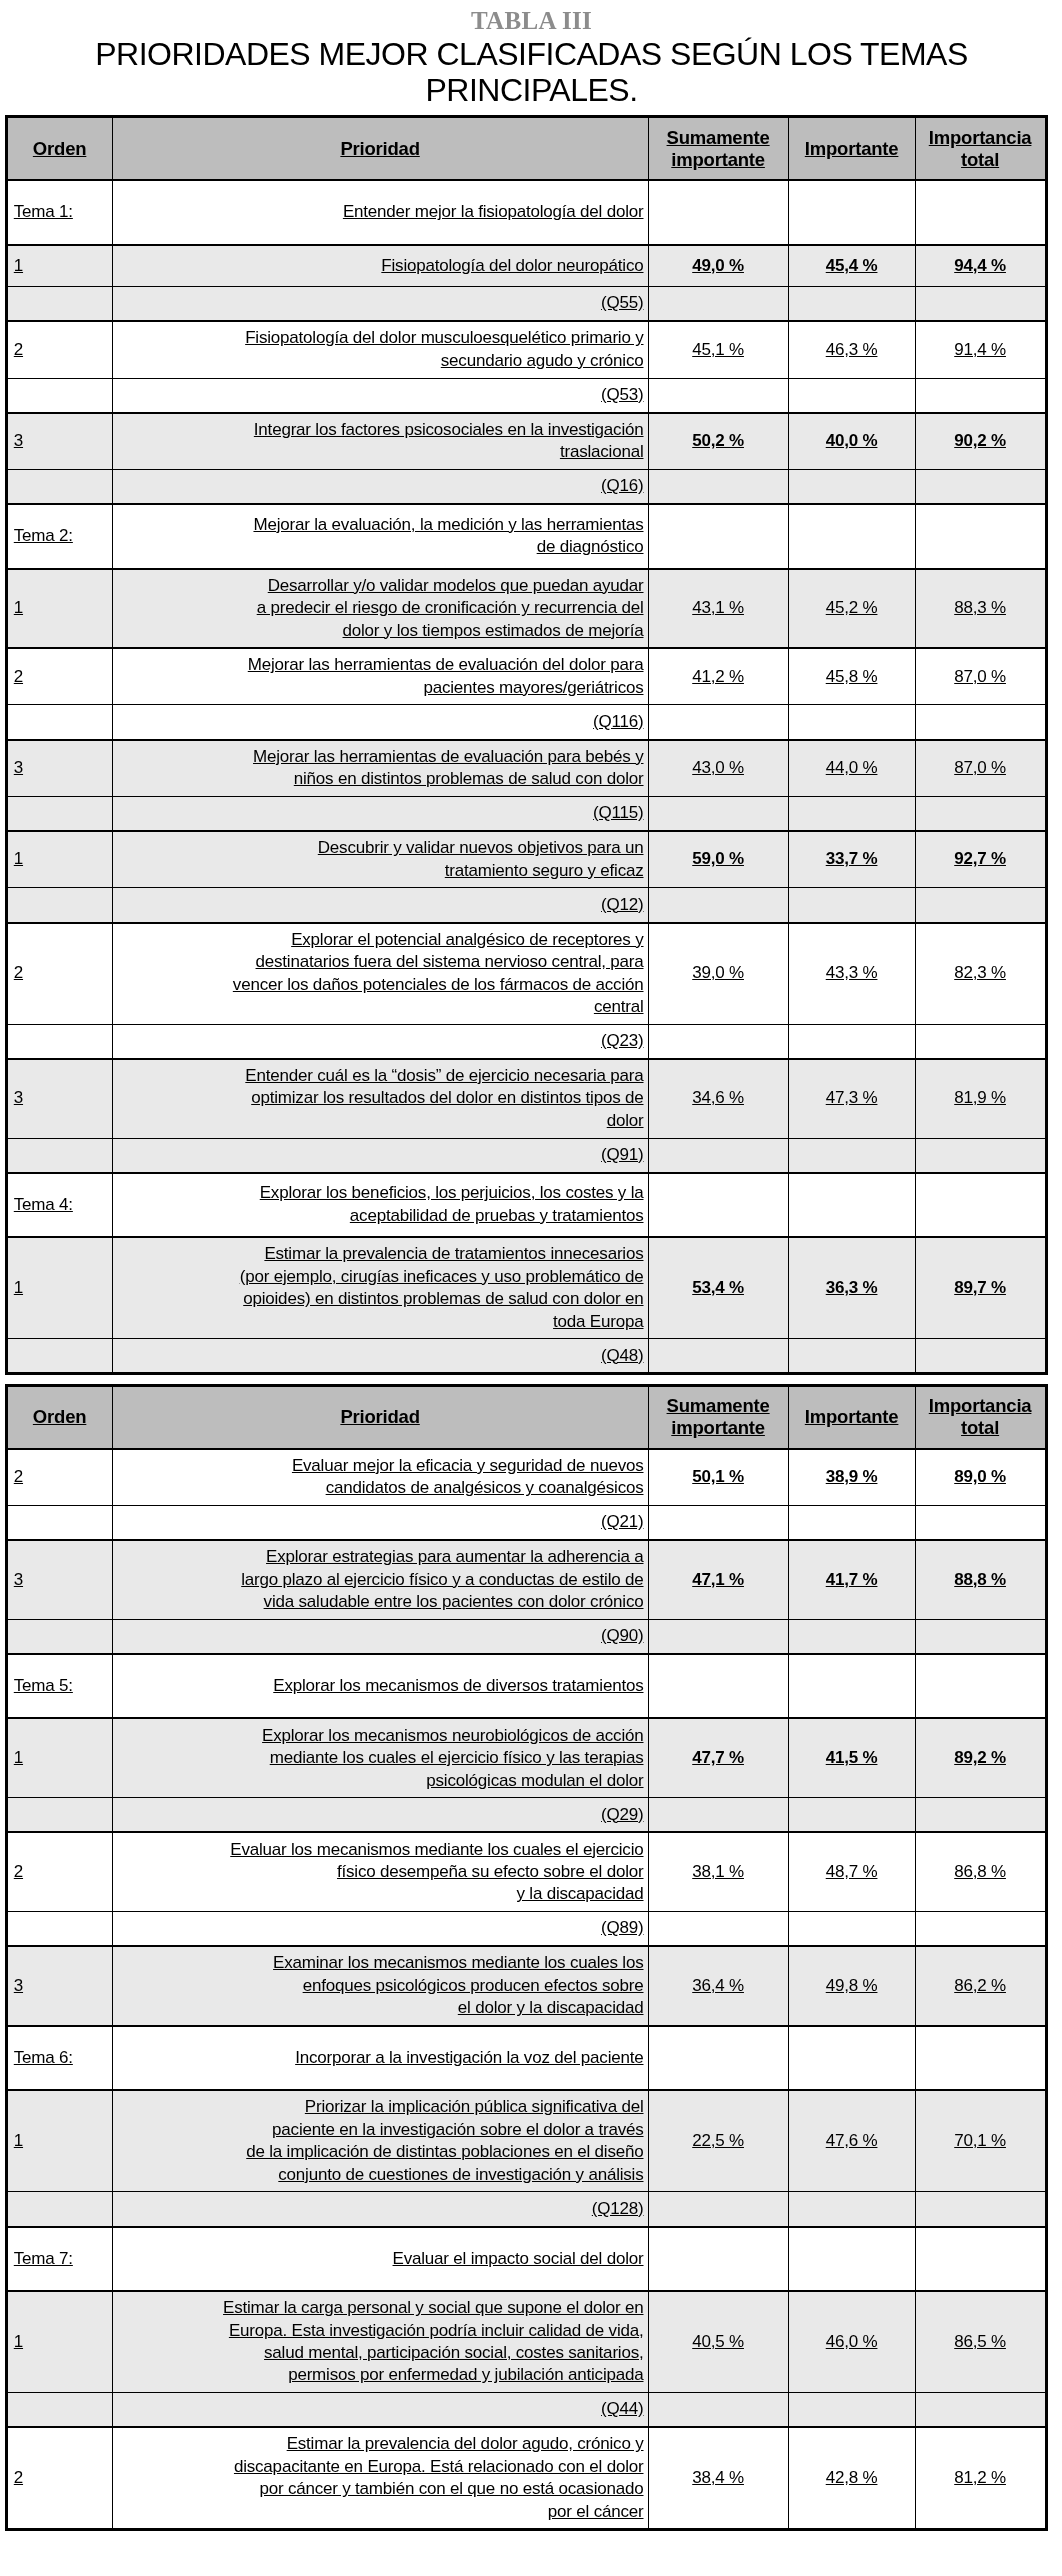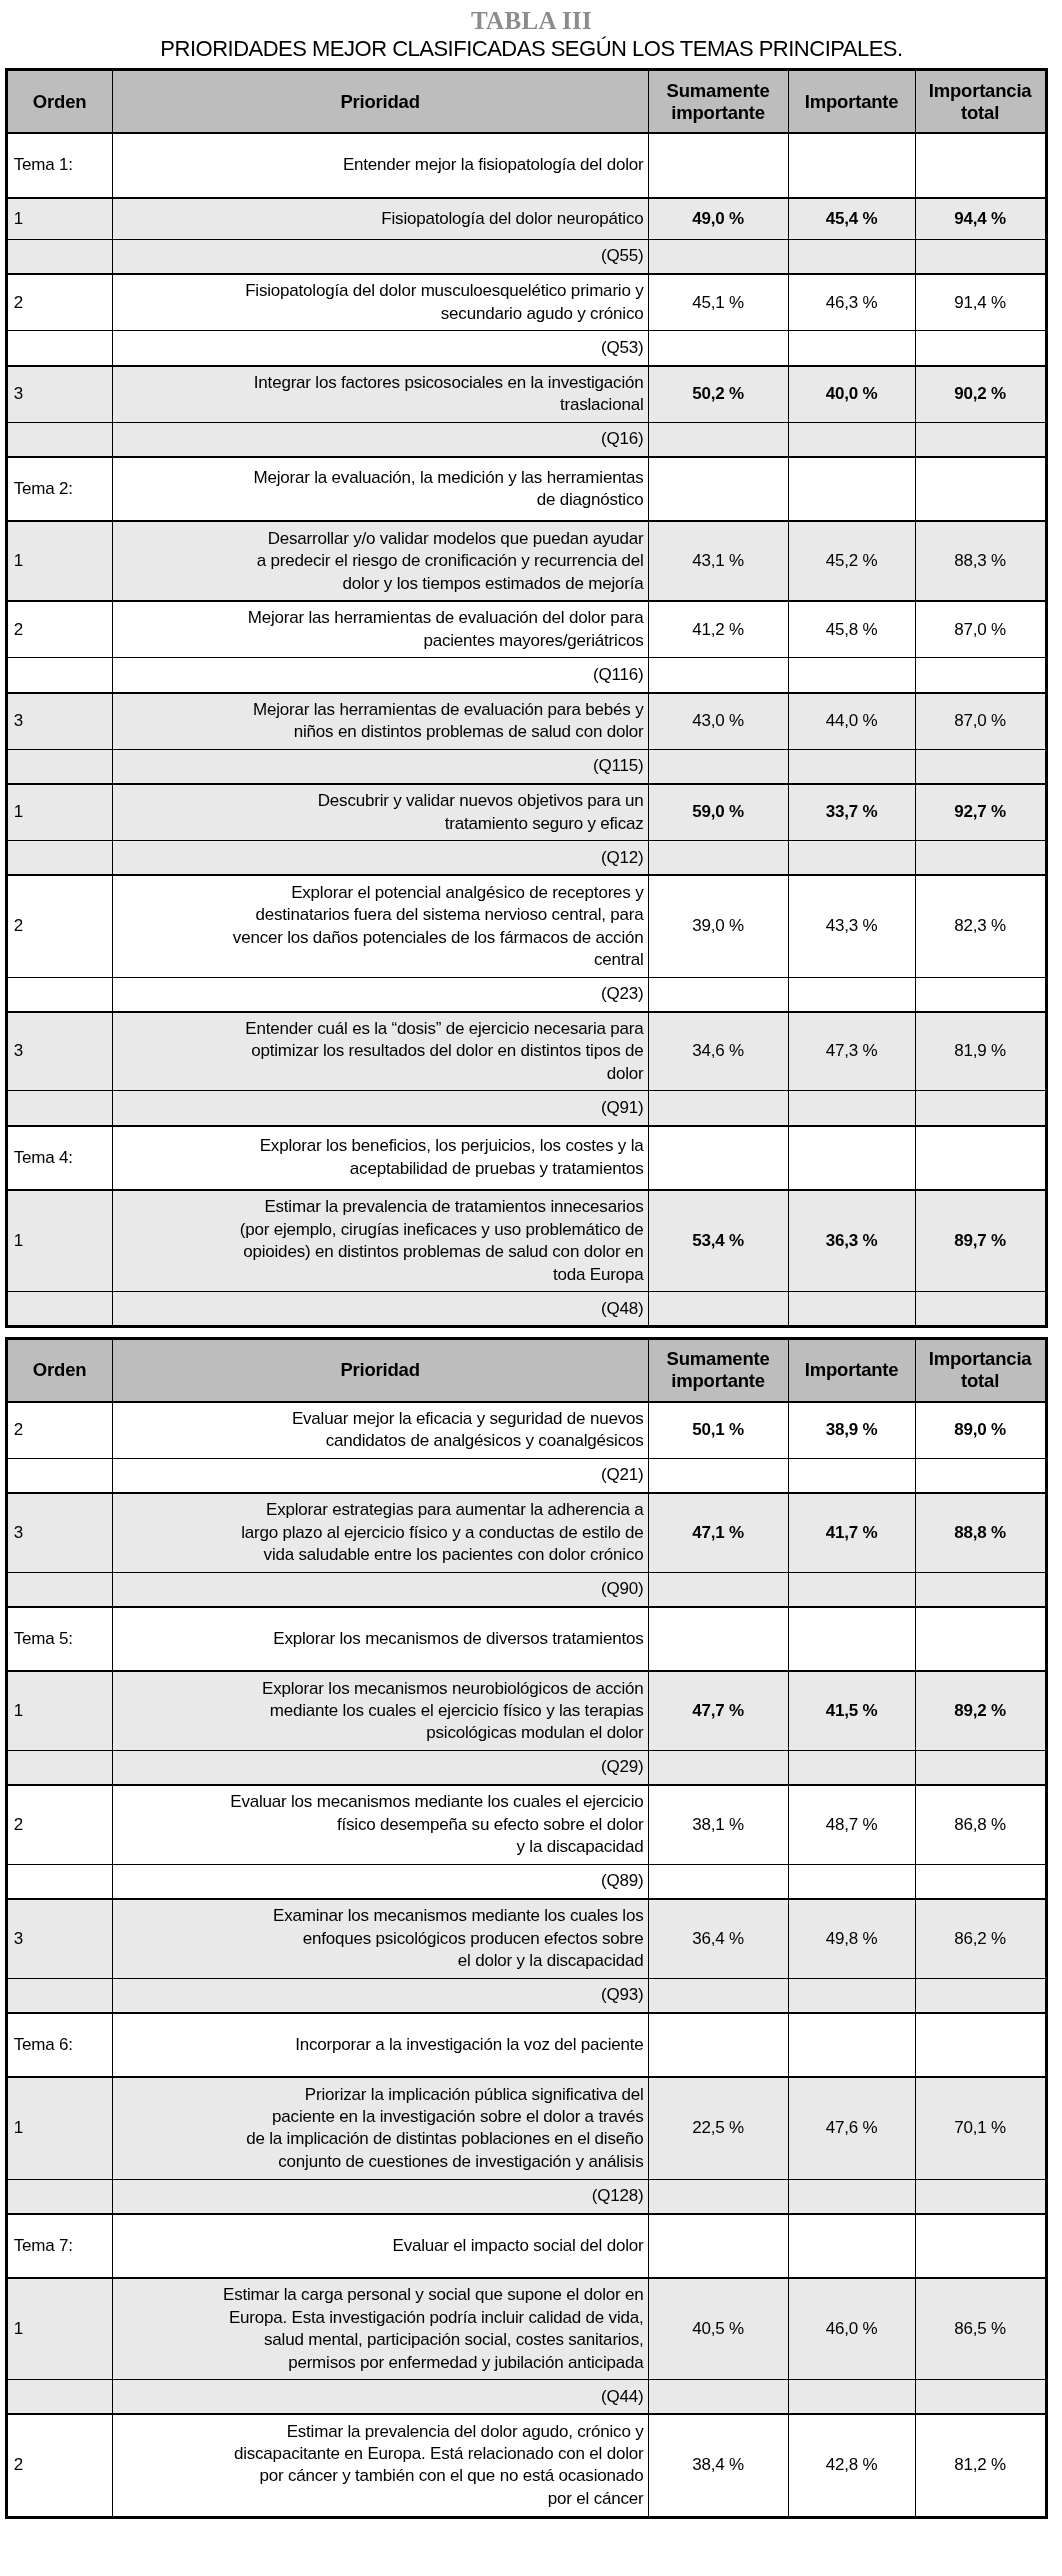--- a/index.html
+++ b/index.html
@@ -14,34 +14,35 @@
     text-align:center;
     font-size:25px;
     font-weight:bold;
     color:#8c8c8c;
     line-height:1.12;
     letter-spacing:0.3px;
     font-family:Liberation Serif, serif;
   }
   .subtitle {
     text-align:center;
-    font-size:22px;
+    font-size:32px;
     color:#000;
     line-height:1.12;
     letter-spacing:-0.5px;
     margin-top:2.1px;
     margin-bottom:6.2px;
   }
 
   table.prio {
     border-collapse:collapse;
     table-layout:fixed;
     width:934px;
     border:3.1px solid #000;
     background:#e5e5e5;
+    text-decoration:underline;
   }
   #table-part-2 { margin-top:8.2px; }
 
   col.c-orden { width:106px; }
   col.c-prioridad { width:536px; }
   col.c-v1 { width:140px; }
   col.c-v2 { width:127px; }
   col.c-v3 { width:131px; }
 
   th, td { border-left:1.5px solid #000; border-right:1.5px solid #000; }
@@ -378,27 +379,20 @@
         </tr>
         <tr class="priority group-start shaded">
           <td class="orden-cell">3</td>
           <td class="priority-cell">Examinar los mecanismos mediante los cuales los
 enfoques psicológicos producen efectos sobre
 el dolor y la discapacidad</td>
           <td class="value-cell">36,4 %</td>
           <td class="value-cell">49,8 %</td>
           <td class="value-cell">86,2 %</td>
         </tr>
-        <tr class="code shaded">
-          <td class="orden-cell"></td>
-          <td class="priority-cell">(Q93)</td>
-          <td class="value-cell"></td>
-          <td class="value-cell"></td>
-          <td class="value-cell"></td>
-        </tr>
         <tr class="theme group-start">
           <td class="orden-cell">Tema 6:</td>
           <td class="priority-cell">Incorporar a la investigación la voz del paciente</td>
           <td class="value-cell"></td>
           <td class="value-cell"></td>
           <td class="value-cell"></td>
         </tr>
         <tr class="priority group-start shaded">
           <td class="orden-cell">1</td>
           <td class="priority-cell">Priorizar la implicación pública significativa del

